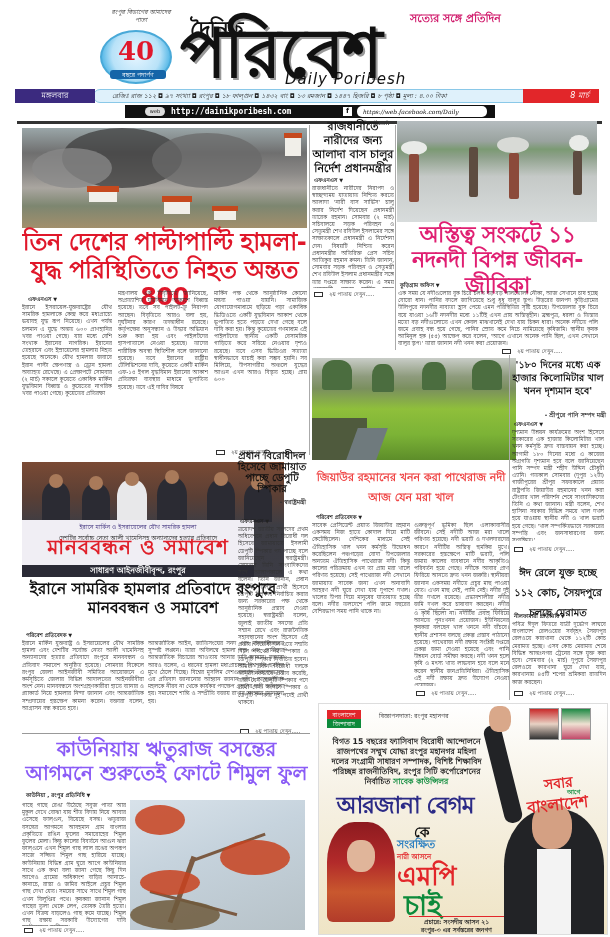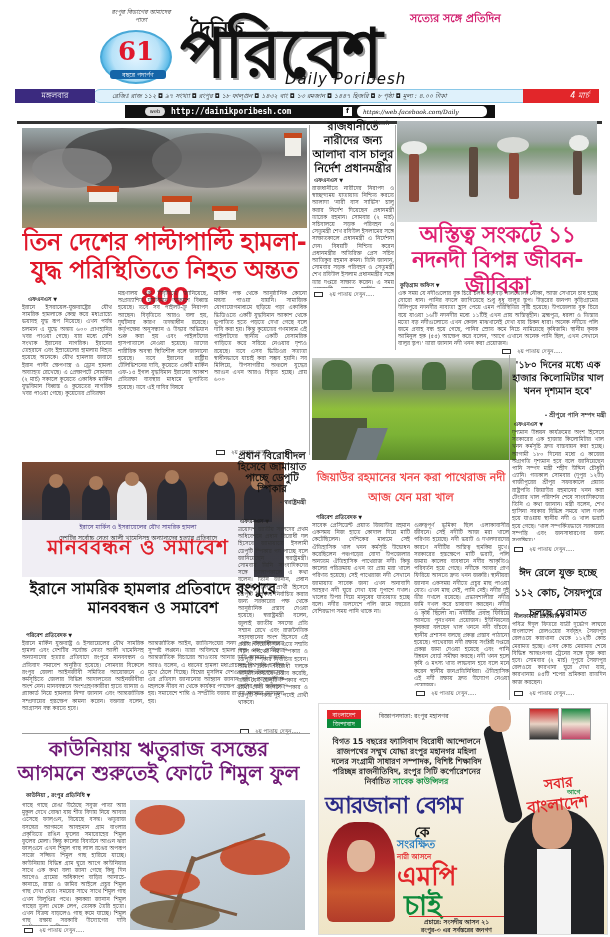--- a/index.html
+++ b/index.html
@@ -48,39 +48,39 @@
   .bloom{background:#c8421f;border-radius:50%;opacity:.85}
   
   .hl{text-align:center;font-weight:bold;line-height:1.15}
   .hl-war{left:22px;top:229px;width:285px;font-size:24px;color:#e0172a;letter-spacing:-.5px}
   .hl-bus{left:312px;top:120px;width:82px;font-size:11px;color:#111;line-height:14px}
   .hl-river{left:312px;top:222px;width:285px;font-size:22px;color:#e01f72;letter-spacing:-.5px}
   .hl-khal{left:312px;top:468px;width:198px;font-size:11px;color:#ef4444;line-height:20px}
   .hl-iran{left:22px;top:580px;width:262px;font-size:15.5px;color:#111;line-height:19px}
   .hl-jamaat{left:510px;top:470px;width:96px;font-size:10px;color:#111;line-height:11px}
   .hl-canal{left:510px;top:358px;width:96px;font-size:9.5px;color:#111;line-height:13px}
-  .hl-shimul{left:16px;top:737px;width:285px;font-size:20px;color:#701a75;line-height:24px}
+  .hl-shimul{left:24px;top:737px;width:285px;font-size:20px;color:#8b5cf6;line-height:24px}
   .hl-eid{left:510px;top:563px;width:96px;font-size:10px;color:#111;line-height:20px}
   .quote-src{font-size:6px;font-weight:bold;color:#333;text-align:right}
   
   .byline{font-size:5.5px;font-weight:bold;color:#222}
   .byline::after{content:" \25BC";font-size:5px}
   .body{font-size:5.6px;line-height:7.2px;color:#333;text-align:justify;overflow:hidden}
   .cont{font-size:5.5px;color:#333}
   .cont .cicon{display:inline-block;width:9px;height:5px;border:1px solid #333;margin-right:6px;vertical-align:middle}
   .vrule{width:1px;background:#aaa}
   .hrule{height:1px;background:#999}
   
   .ad{left:318px;top:703px;width:290px;height:232px;background:linear-gradient(180deg,#fff 0%,#f6f1e4 40%,#efe4c5 100%);overflow:hidden;border:1px solid #ddd}
   .ad-tag1{left:8px;top:6px;width:34px;height:9px;background:#e2262a;color:#fff;font-size:6px;line-height:9px;text-align:center}
   .ad-tag2{left:8px;top:15px;width:34px;height:9px;background:#0c8a3a;color:#fff;font-size:6px;line-height:9px;text-align:center}
   .ad-sponsor{left:60px;top:7px;font-size:6px;color:#333}
   .ad-body{left:10px;top:33px;width:155px;font-size:7.8px;line-height:10px;text-align:center;color:#222;font-weight:bold}
   .ad-body .hl-green{color:#0c8a3a}
-  .ad-name{left:6px;top:83px;width:160px;font-size:23px;font-weight:bold;color:#2b2a86;letter-spacing:-1px}
+  .ad-name{left:6px;top:83px;width:160px;font-size:23px;font-weight:bold;color:#2b2a86;text-align:center;letter-spacing:-1px}
   .ad-ke{left:95px;top:117px;font-size:14px;font-weight:bold;color:#111}
   .ad-reserved{left:78px;top:132px;font-size:11px;font-weight:bold;color:#2b7fc1}
   .ad-seat{left:78px;top:147px;font-size:7px;font-weight:bold;color:#e2262a}
   .ad-mp{left:78px;top:152px;font-size:26px;font-weight:bold;color:#e2262a}
   .ad-chai{left:85px;top:180px;font-size:28px;font-weight:bold;color:#0c8a3a}
   .ad-candidate{left:8px;top:118px;width:68px;height:100px;background:linear-gradient(180deg,#8d1a1f 0%,#b22a2a 40%,#c9582e 70%,#b23b2a 100%);border-radius:40% 40% 6px 6px}
   .ad-face{left:20px;top:18px;width:28px;height:32px;background:#e0b59a;border-radius:45%}
   .ad-footer{left:90px;top:212px;width:95px;font-size:6px;text-align:center;color:#222;font-weight:bold;border-top:1px solid #e2262a;padding-top:1px;line-height:8px}
   .ad-leader{left:185px;top:105px;width:100px;height:127px;background:#222326;border-radius:45% 45% 0 0}
   .ad-shirt{left:33px;top:40px;width:34px;height:90px;background:#f3f3f3}
@@ -90,32 +90,32 @@
   .ad-portrait{width:30px;height:32px;border:1px solid #999}
   .ad-slogan1{left:225px;top:68px;font-size:14px;font-weight:bold;color:#e2262a;transform:rotate(-6deg)}
   .ad-slogan2{left:208px;top:88px;font-size:16px;font-weight:bold;color:#e2262a;transform:rotate(-6deg)}
   .ad-slogan-s{left:248px;top:83px;font-size:6px;color:#0c8a3a;font-weight:bold}
 </style>
 </head>
 <body>
 
 <div class="abs tagline-left">রংপুর বিভাগের আমাদের পাতা</div>
 <div class="abs badge">
-  <div class="abs badge-num">61</div>
+  <div class="abs badge-num">40</div>
   <div class="abs badge-sub">বছরে পদার্পণ</div>
 </div>
 <div class="abs daily-word">দৈনিক</div>
 <div class="abs title-main">পরিবেশ</div>
 <div class="abs title-en">Daily Poribesh</div>
 <div class="abs tagline-right">সত্যের সঙ্গে প্রতিদিন</div>
 
 <div class="abs infobar">
   <div class="abs issue">রেজিঃ রাজ ১১২ ◘ ৯৭ সংখ্যা ◘ রংপুর ◘ ১৮ ফাল্গুন ◘ ১৪৩২ বাং ◘ ১৩ রমজান ◘ ১৪৪৭ হিজরি ◘ ৮ পৃষ্ঠা ◘  মূল্য : ৪.০০ টাকা</div>
   <div class="abs day">মঙ্গলবার</div>
-  <div class="abs date">4 মার্চ</div>
+  <div class="abs date">8 মার্চ</div>
 </div>
 
 <div class="abs linkbar">
   <div class="abs web-pill">web</div>
   <div class="abs url">http://dainikporibesh.com</div>
   <div class="abs fb-icon">f</div>
   <div class="abs fb-url">https://web.facebook.com/Daily Poribesh</div>
 </div>
 <div class="abs rule"></div>
 
@@ -188,20 +188,21 @@
   <div class="abs head" style="left:103px;top:10px;width:14px;height:14px"></div>
   <div class="abs person" style="left:135px;top:16px;width:30px;height:44px"></div>
   <div class="abs head" style="left:143px;top:8px;width:14px;height:14px"></div>
   <div class="abs person" style="left:185px;top:18px;width:28px;height:42px"></div>
   <div class="abs head" style="left:192px;top:10px;width:14px;height:14px"></div>
   <div class="abs person" style="left:222px;top:22px;width:28px;height:38px"></div>
   <div class="abs head" style="left:229px;top:14px;width:14px;height:14px"></div>
   <div class="abs banner">
     <div class="abs banner-top"><span>ইরানে মার্কিন ও ইসরায়েলের যৌথ সামরিক হামলা</span><br><span style="color:#222">দেশটির সর্বোচ্চ নেতা আলী খামেনিসহ অন্যান্যদের হত্যার প্রতিবাদে</span></div>
     <div class="abs banner-main">মানববন্ধন ও সমাবেশ</div>
+    <div class="abs banner-foot">সাধারণ আইনজীবীবৃন্দ, রংপুর</div>
   </div>
 </div>
 <div class="abs hl hl-iran">ইরানে সামরিক হামলার প্রতিবাদে রংপুরে মানববন্ধন ও সমাবেশ</div>
 <div class="abs byline" style="left:26px;top:632px">পরিবেশ প্রতিবেদক</div>
 <div class="abs body" style="left:22px;top:640px;width:122px;height:78px">ইরানে মার্কিন যুক্তরাষ্ট্র ও ইসরায়েলের যৌথ সামরিক হামলা এবং দেশটির সর্বোচ্চ নেতা আলী খামেনিসহ অন্যান্যদের হত্যার প্রতিবাদে রংপুরে মানববন্ধন ও প্রতিবাদ সমাবেশ অনুষ্ঠিত হয়েছে। সোমবার বিকেলে রংপুর জেলা আইনজীবী সমিতির আয়োজনে এ কর্মসূচিতে জেলার বিভিন্ন আদালতের আইনজীবীরা অংশ নেন। মানববন্ধনে অংশগ্রহণকারীরা হাতে ব্যানার ও প্ল্যাকার্ড নিয়ে হামলার নিন্দা জানান এবং আন্তর্জাতিক সম্প্রদায়ের হস্তক্ষেপ কামনা করেন। বক্তারা বলেন, আগ্রাসন বন্ধ করতে হবে।</div>
 <div class="abs body" style="left:148px;top:640px;width:136px;height:78px">আন্তর্জাতিক আইন, জাতিসংঘের সনদ এবং মানবাধিকারের সুস্পষ্ট লঙ্ঘন। তারা অবিলম্বে হামলা বন্ধ এবং দোষীদের আন্তর্জাতিক বিচারের আওতায় আনার দাবি জানান। বক্তারা আরও বলেন, এ ধরনের হামলা মধ্যপ্রাচ্যসহ বিশ্বশান্তি হুমকির মুখে ঠেলে দিচ্ছে। বিশ্বের মুসলিম দেশগুলোকে ঐক্যবদ্ধভাবে এর প্রতিবাদ জানানোর আহ্বান জানান তারা। আন্তর্জাতিক মহলকে নীরব না থেকে কার্যকর পদক্ষেপ গ্রহণের দাবি জানানো হয়। সমাবেশে শান্তি ও সম্প্রীতি বজায় রাখার আহ্বান জানানো হয়।</div>
 
 <div class="abs hl hl-jamaat" style="left:236px;top:450px;width:72px">প্রধান বিরোধীদল হিসেবে জামায়াত পাচ্ছে ডেপুটি স্পিকার</div>
 <div class="abs quote-src" style="left:236px;top:497px;width:70px">- স্বরাষ্ট্রমন্ত্রী</div>
 <div class="abs byline" style="left:240px;top:518px">এফএনএস</div>

